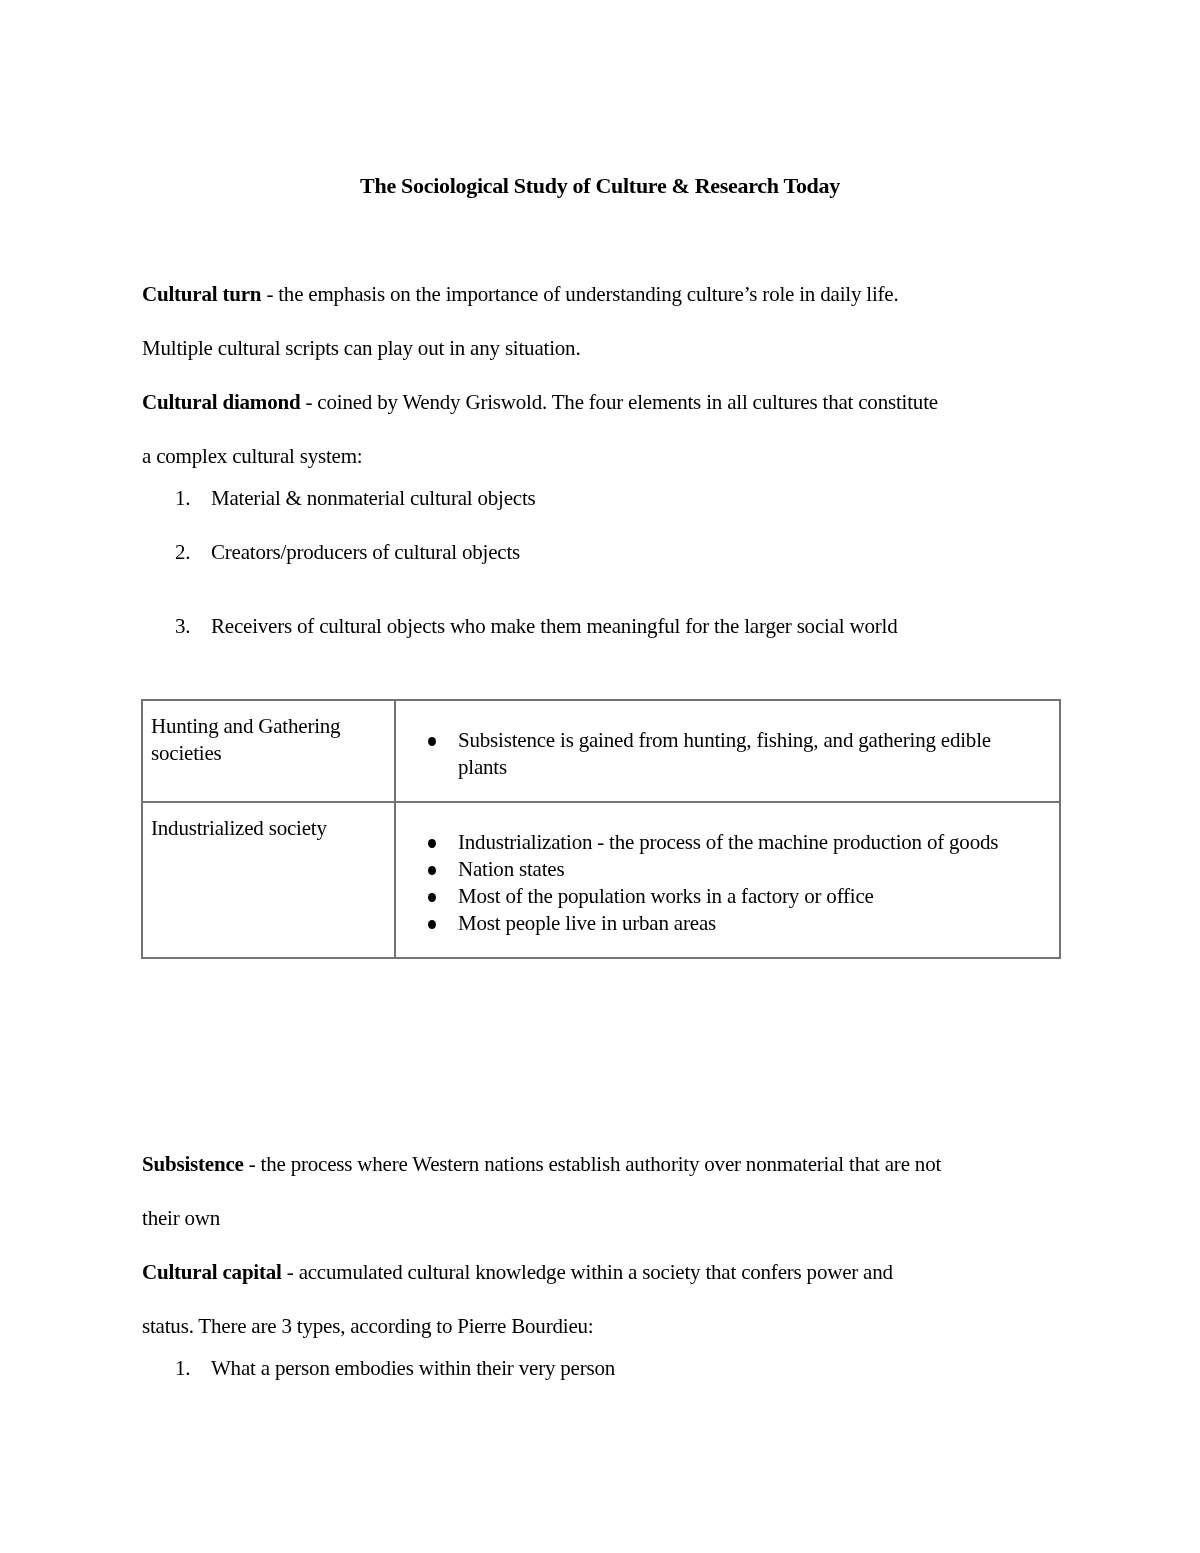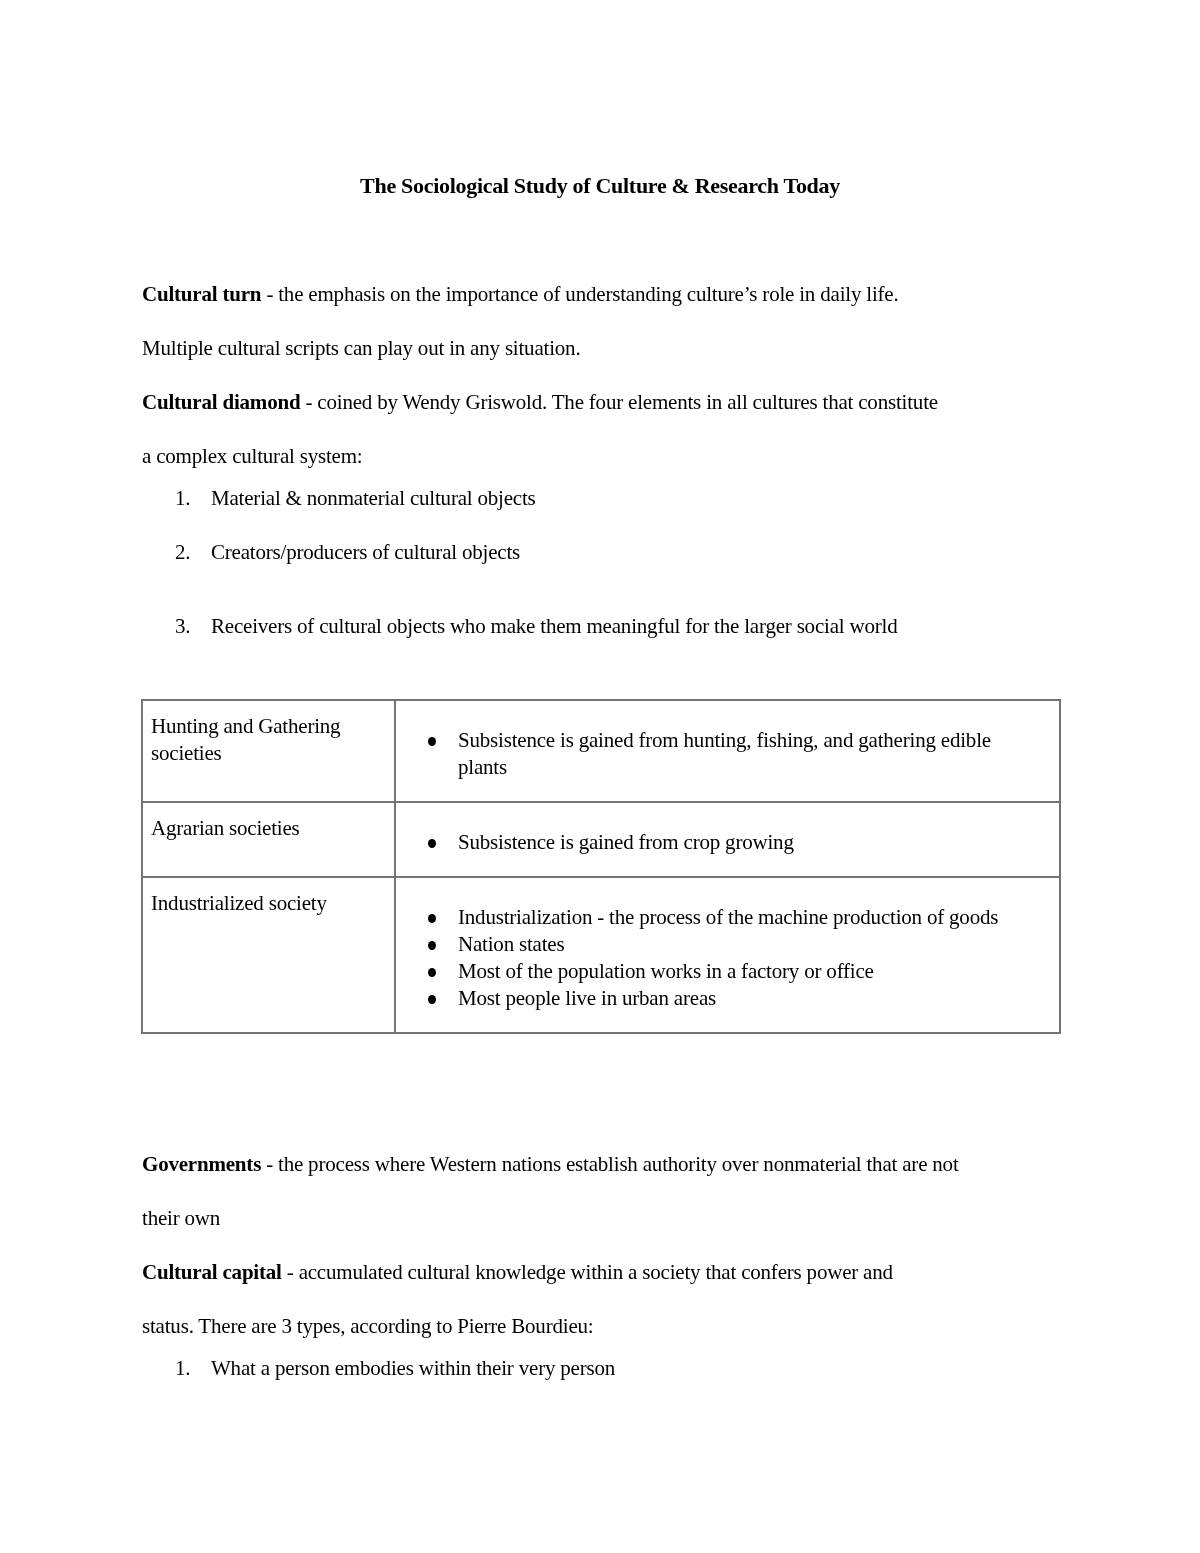--- a/index.html
+++ b/index.html
@@ -50,43 +50,35 @@
     <tbody>
         <tr>
       <td class="c1">Hunting and Gathering societies</td>
       <td>
             <ul>
         <li>Subsistence is gained from hunting, fishing, and gathering edible plants</li>
       </ul>
           </td>
     </tr>
     <tr>
-      <td class="c1">Agrarian societies</td>
-      <td>
-            <ul>
-        <li>Subsistence is gained from crop growing</li>
-      </ul>
-          </td>
-    </tr>
-    <tr>
       <td class="c1">Industrialized society</td>
       <td>
             <ul>
         <li>Industrialization - the process of the machine production of goods</li>
         <li>Nation states</li>
         <li>Most of the population works in a factory or office</li>
         <li>Most people live in urban areas</li>
       </ul>
           </td>
     </tr>
   </tbody>
     </table>
 
   <div class="para" style="top:1140px">
-    <b>Governments</b><span> - the process where Western nations establish authority over nonmaterial that are not</span>
+    <b>Subsistence</b><span> - the process where Western nations establish authority over nonmaterial that are not</span>
   </div>
   <div class="para" style="top:1194px">their own</div>
 
   <div class="para" style="top:1248px">
     <b>Cultural capital</b><span> - accumulated cultural knowledge within a society that confers power and</span>
   </div>
   <div class="para" style="top:1302px">status. There are 3 types, according to Pierre Bourdieu:</div>
 
   <div class="li" style="top:1356px">
     <span class="num">1.</span><span>What a person embodies within their very person</span>

